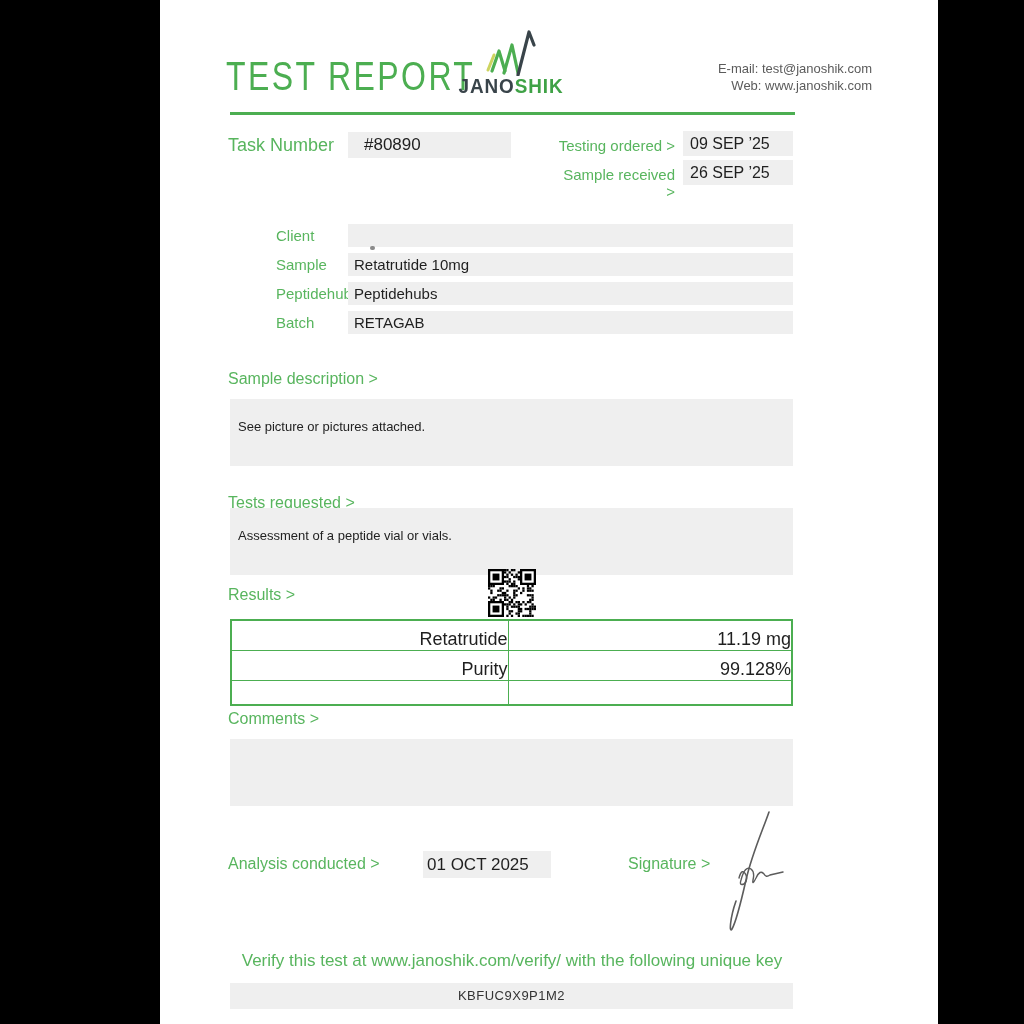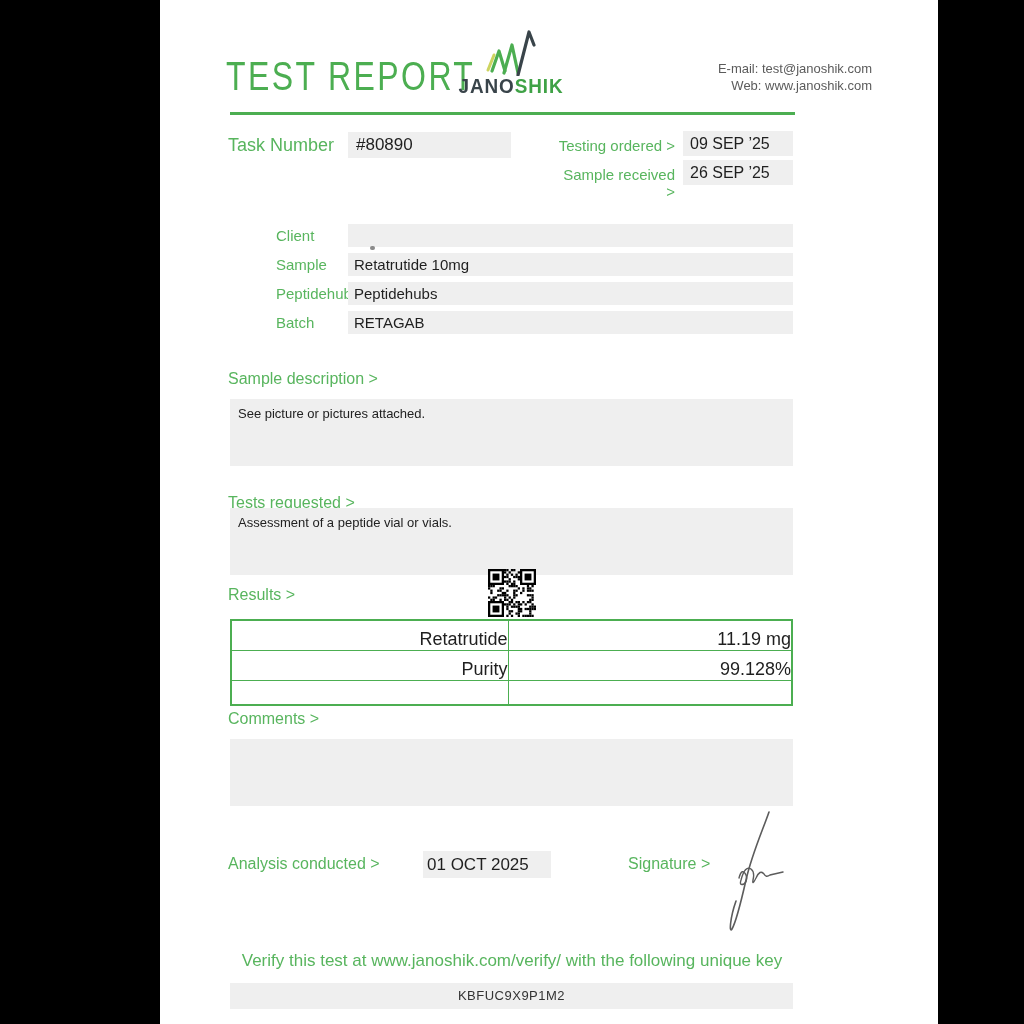--- a/index.html
+++ b/index.html
@@ -21,36 +21,36 @@
   .logo-icon{left:322px;top:26px;}
   .logo-word{left:283px;top:74px;width:136px;text-align:center;font-size:21px;
     font-weight:bold;letter-spacing:1px;transform:scaleX(0.9);color:var(--logo-dark);}
   .logo-word .green{color:#3fa246;}
   .contact{right:66px;top:60px;text-align:right;font-size:13px;color:var(--contact);line-height:17px;}
   .rule{left:70px;top:112px;width:565px;height:3px;background:var(--green);}
 
   .green-label{color:var(--label-green);}
   .task-label{left:68px;top:135px;font-size:18px;}
   .task-box{left:188px;top:132px;width:163px;height:26px;background:var(--grey);
-    font-size:17px;line-height:26px;padding-left:8px;color:var(--ink);}
+    font-size:17px;line-height:26px;padding-left:16px;color:var(--ink);}
   .ordered-label{left:398px;top:137px;width:117px;text-align:right;font-size:15px;}
   .ordered-box{left:523px;top:131px;width:110px;height:25px;background:var(--grey);
     font-size:16px;line-height:25px;padding-left:7px;color:var(--ink);}
   .received-label{left:398px;top:166px;width:117px;text-align:right;font-size:15px;}
   .received-box{left:523px;top:160px;width:110px;height:25px;background:var(--grey);
     font-size:16px;line-height:25px;padding-left:7px;color:var(--ink);}
 
   .detail-label{left:68px;font-size:15px;margin-left:48px;}
   .detail-box{left:188px;width:445px;height:23px;background:var(--grey);
     font-size:15px;line-height:23px;padding-left:6px;color:var(--ink);}
   .redact-mark{left:210px;top:246px;width:5px;height:4px;background:#8a8a8a;border-radius:2px;}
 
   .section-label{left:68px;font-size:16px;}
   .section-box{left:70px;width:563px;height:67px;background:var(--grey);
-    font-size:13px;color:#222;padding:7px 8px;}
+    font-size:13px;color:#222;padding:20px 8px;}
 
   .qr{left:328px;top:569px;}
   .results-table{left:70px;top:619px;width:563px;border:2px solid var(--green);
     border-collapse:collapse;table-layout:fixed;}
   .results-table td{border:1px solid var(--green);height:24px;font-size:18px;
     color:var(--ink);padding:8px 0 0 8px;overflow:hidden;white-space:nowrap;text-align:right;}
   .results-table td.c1{width:277px;}
 
   .analysis-label{left:68px;top:855px;font-size:16px;}
   .analysis-box{left:223px;top:851px;width:128px;height:27px;background:var(--grey);

